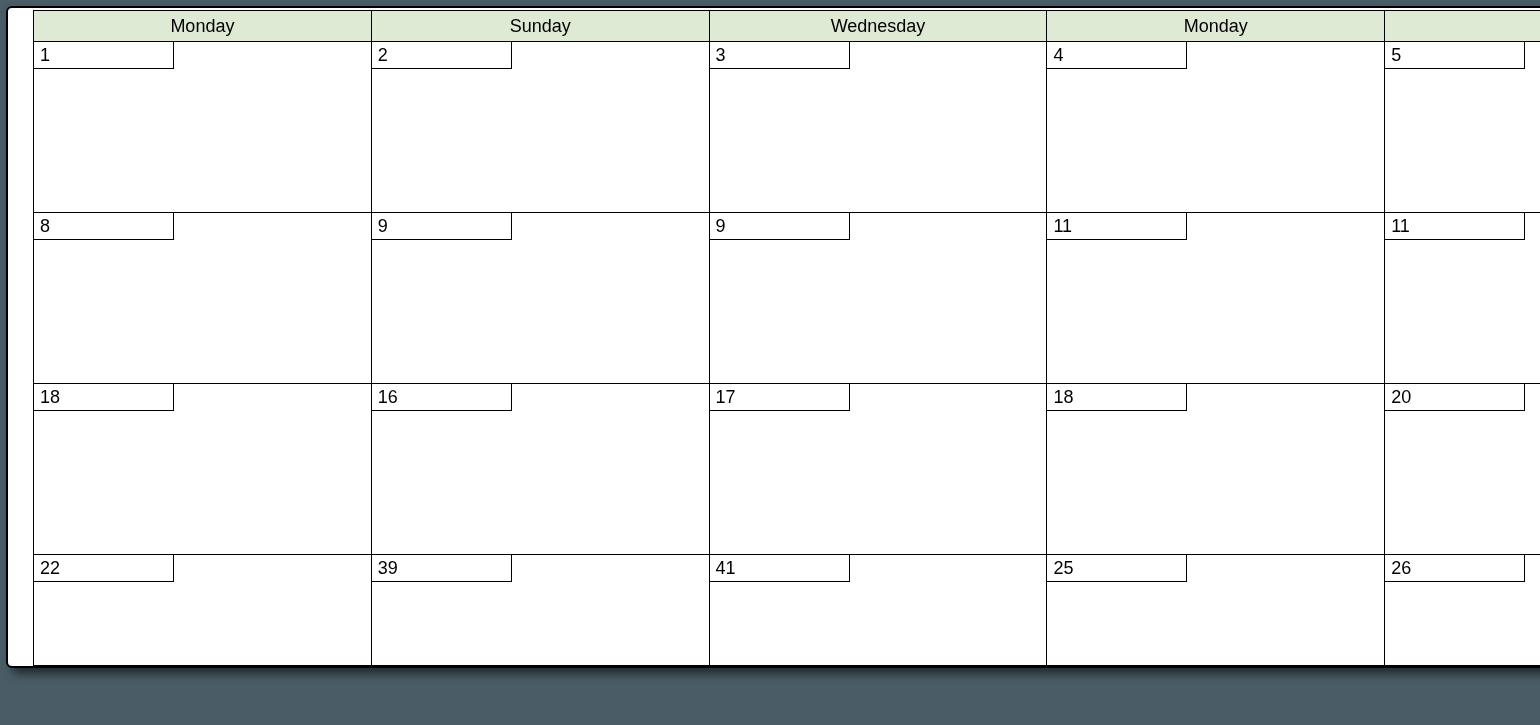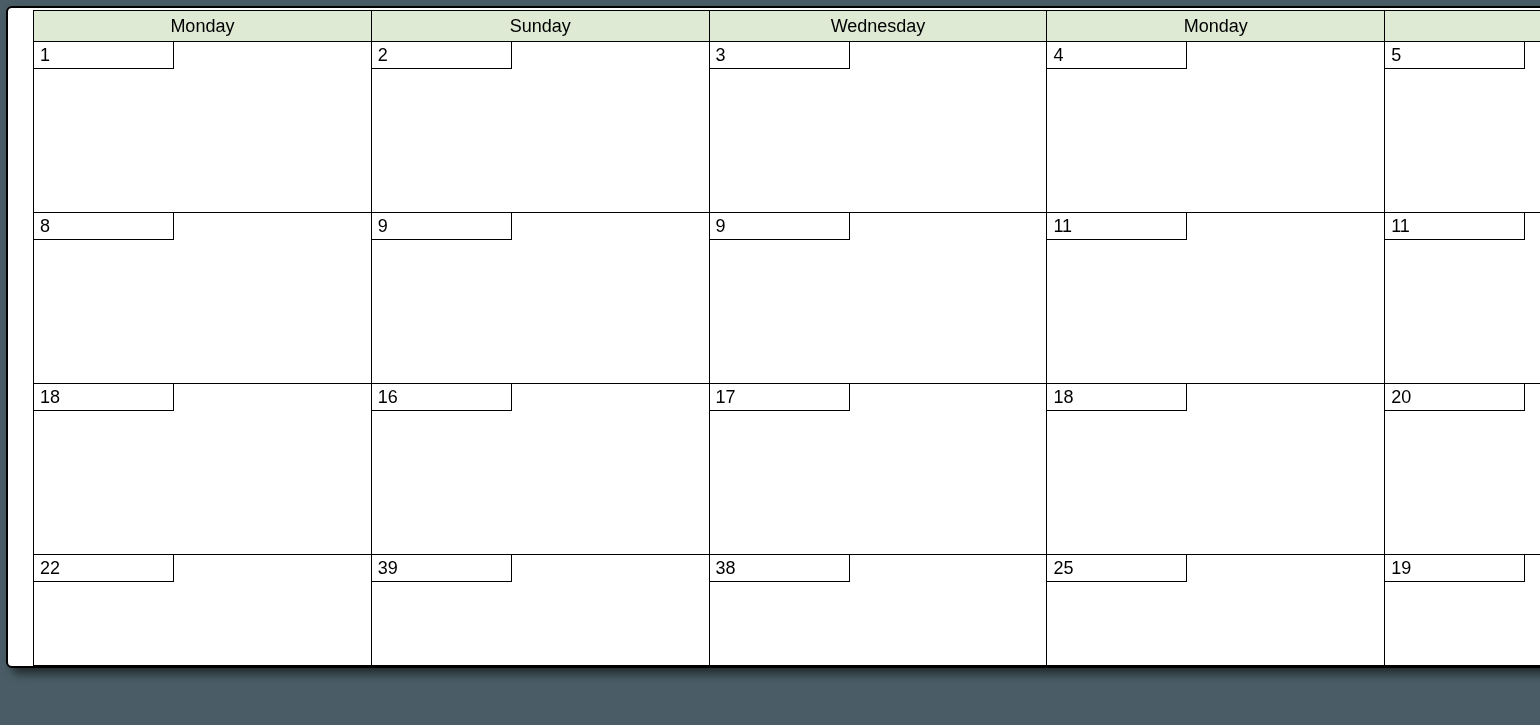--- a/index.html
+++ b/index.html
@@ -107,19 +107,19 @@
       <tr>
         <td class="daycell"><span class="datebox">18</span></td>
         <td class="daycell"><span class="datebox">16</span></td>
         <td class="daycell"><span class="datebox">17</span></td>
         <td class="daycell"><span class="datebox">18</span></td>
         <td class="daycell"><span class="datebox">20</span></td>
       </tr>
       <tr class="lastrow">
         <td class="daycell"><span class="datebox">22</span></td>
         <td class="daycell"><span class="datebox">39</span></td>
-        <td class="daycell"><span class="datebox">38</span></td>
+        <td class="daycell"><span class="datebox">41</span></td>
         <td class="daycell"><span class="datebox">25</span></td>
-        <td class="daycell"><span class="datebox">19</span></td>
+        <td class="daycell"><span class="datebox">26</span></td>
       </tr>
     </tbody>
   </table>
 </div>
 
 </body></html>

